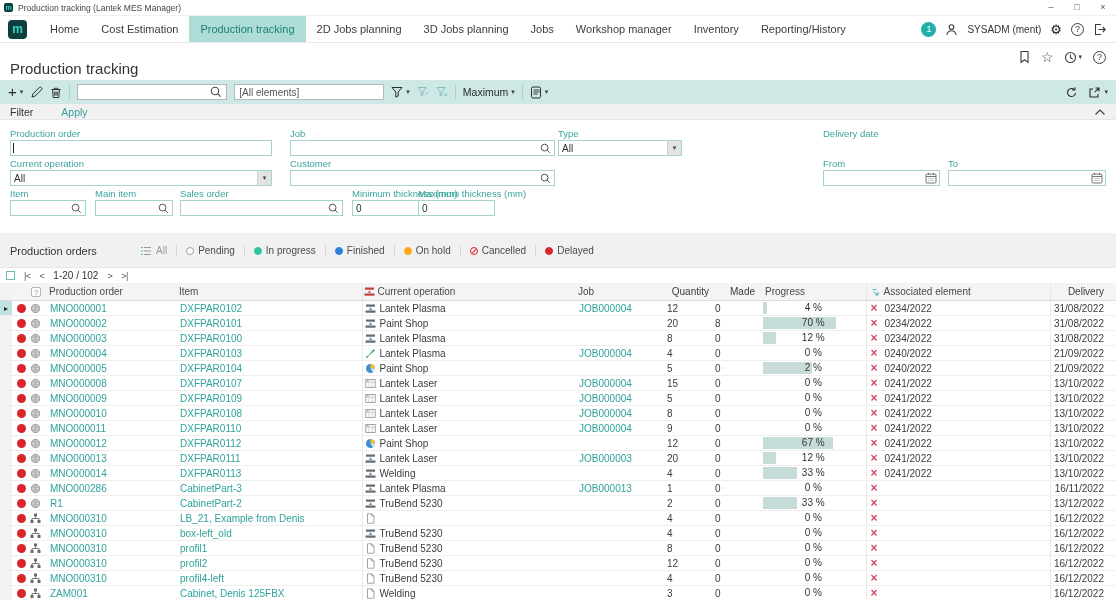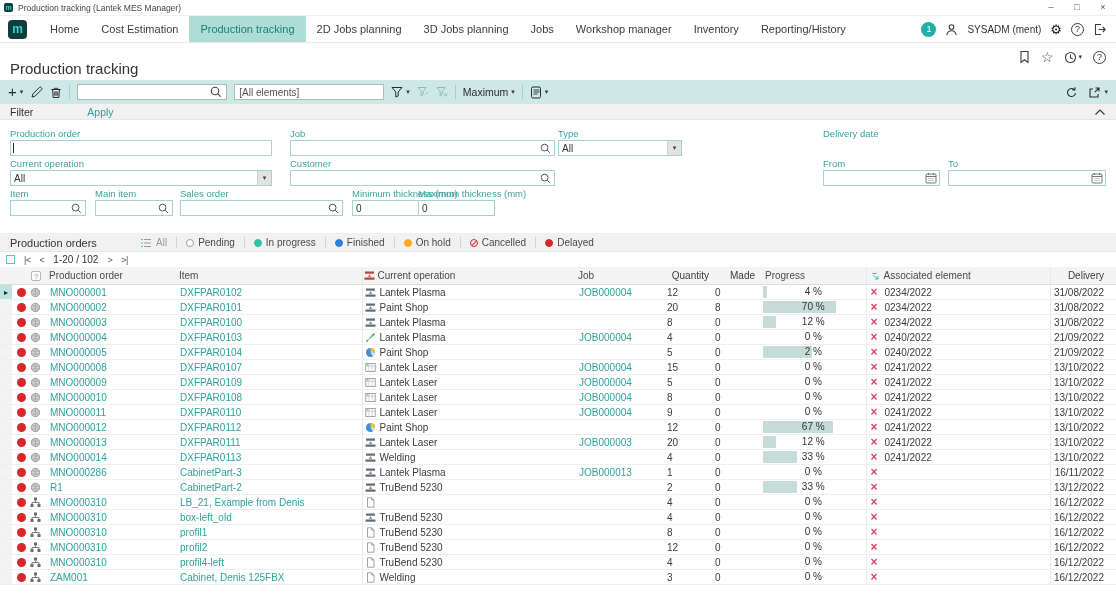--- a/index.html
+++ b/index.html
@@ -38,37 +38,37 @@
   .plus{font-size:15px;color:#2b2b2b;line-height:14px;font-weight:400}
   .vdiv{width:1px;height:14px;background:#a9cfcb}
   .sbox{background:#fff;border:1px solid #b7b7b7;height:16px;display:flex;align-items:center;padding:0 4px;box-sizing:border-box}
   .sbox input{border:0;outline:0;background:transparent;width:128px;font-size:10px;font-family:inherit;padding:0}
   .scope{width:150px;height:16px;background:#fff;border:1px solid #b7b7b7;box-sizing:border-box;font-size:10px;color:#555;
     display:flex;align-items:center;padding:0 4px}
   .dim{opacity:.45}
   .actions{font-size:10.5px;color:#2b2b2b}
   .tb-right{margin-left:auto;display:flex;align-items:center;gap:10px}
   
-  .filterbar{height:15px;background:#f1f1f1;display:flex;align-items:center;padding:0 10px;gap:54px;border-bottom:1px solid #e6e6e6}
+  .filterbar{height:15px;background:#f1f1f1;display:flex;align-items:center;padding:0 10px;gap:28px;border-bottom:1px solid #e6e6e6}
   .fb-title{font-size:10.5px;color:#333}
   .fb-apply{font-size:10.5px;color:#2fa29b;cursor:default}
   .fb-collapse{margin-left:auto}
   
   .ffields{position:relative;height:113px;background:#fff;border-bottom:1px solid #f0f0f0}
   .fg{position:absolute}
   .fg label{display:block;font-size:9.5px;color:#3aa49e;margin-bottom:1px;white-space:nowrap}
   .ctl{position:relative;height:16px;border:1px solid #a6d3cf;background:#fff;box-sizing:border-box;display:flex;align-items:center}
   .ctl input{flex:1;min-width:0;border:0;outline:0;font-size:10px;font-family:inherit;padding:0 3px;background:transparent;color:#333}
   .ctl .mg{margin-right:3px;flex:none}
   .ctl .cal{margin-right:2px;flex:none}
   .ctl.select .val{flex:1;font-size:10px;padding:0 3px;color:#333}
   .sq{flex:none;width:13px;height:14px;background:#e3e3e3;border-left:1px solid #cfcfcf;display:flex;align-items:center;justify-content:center;font-size:7px;color:#444}
   .tcaret{position:absolute;left:2px;top:2px;bottom:2px;width:1px;background:#222}
   
-  .ordersbar{height:17px;background:#f1f1f1;display:flex;align-items:center;padding:0 10px;border-bottom:1px solid #e6e6e6}
+  .ordersbar{height:17px;background:#f1f1f1;display:flex;align-items:center;padding:8px 10px;border-bottom:1px solid #e6e6e6}
   .ob-title{font-size:11px;color:#333;width:130px}
   .legend{display:flex;align-items:center;gap:9px}
   .leg{display:flex;align-items:center;gap:4px;font-size:10px;color:#4a4a4a}
   .leg.mut{color:#9a9a9a}
   .lsep{width:1px;height:11px;background:#d4d4d4}
   .lc-dot{width:8px;height:8px;border-radius:50%;border:1px solid transparent;box-sizing:border-box;display:inline-block}
   .lc-cancel{width:8px;height:8px;border-radius:50%;border:1.4px solid #d8262c;box-sizing:border-box;display:inline-block;position:relative;overflow:hidden}
   .lc-cancel::after{content:"";position:absolute;left:-1px;top:2.2px;width:10px;height:1.4px;background:#d8262c;transform:rotate(-45deg)}
   
   .pagerow{height:15px;display:flex;align-items:center;padding:0 6px;gap:9px;background:#fff}

